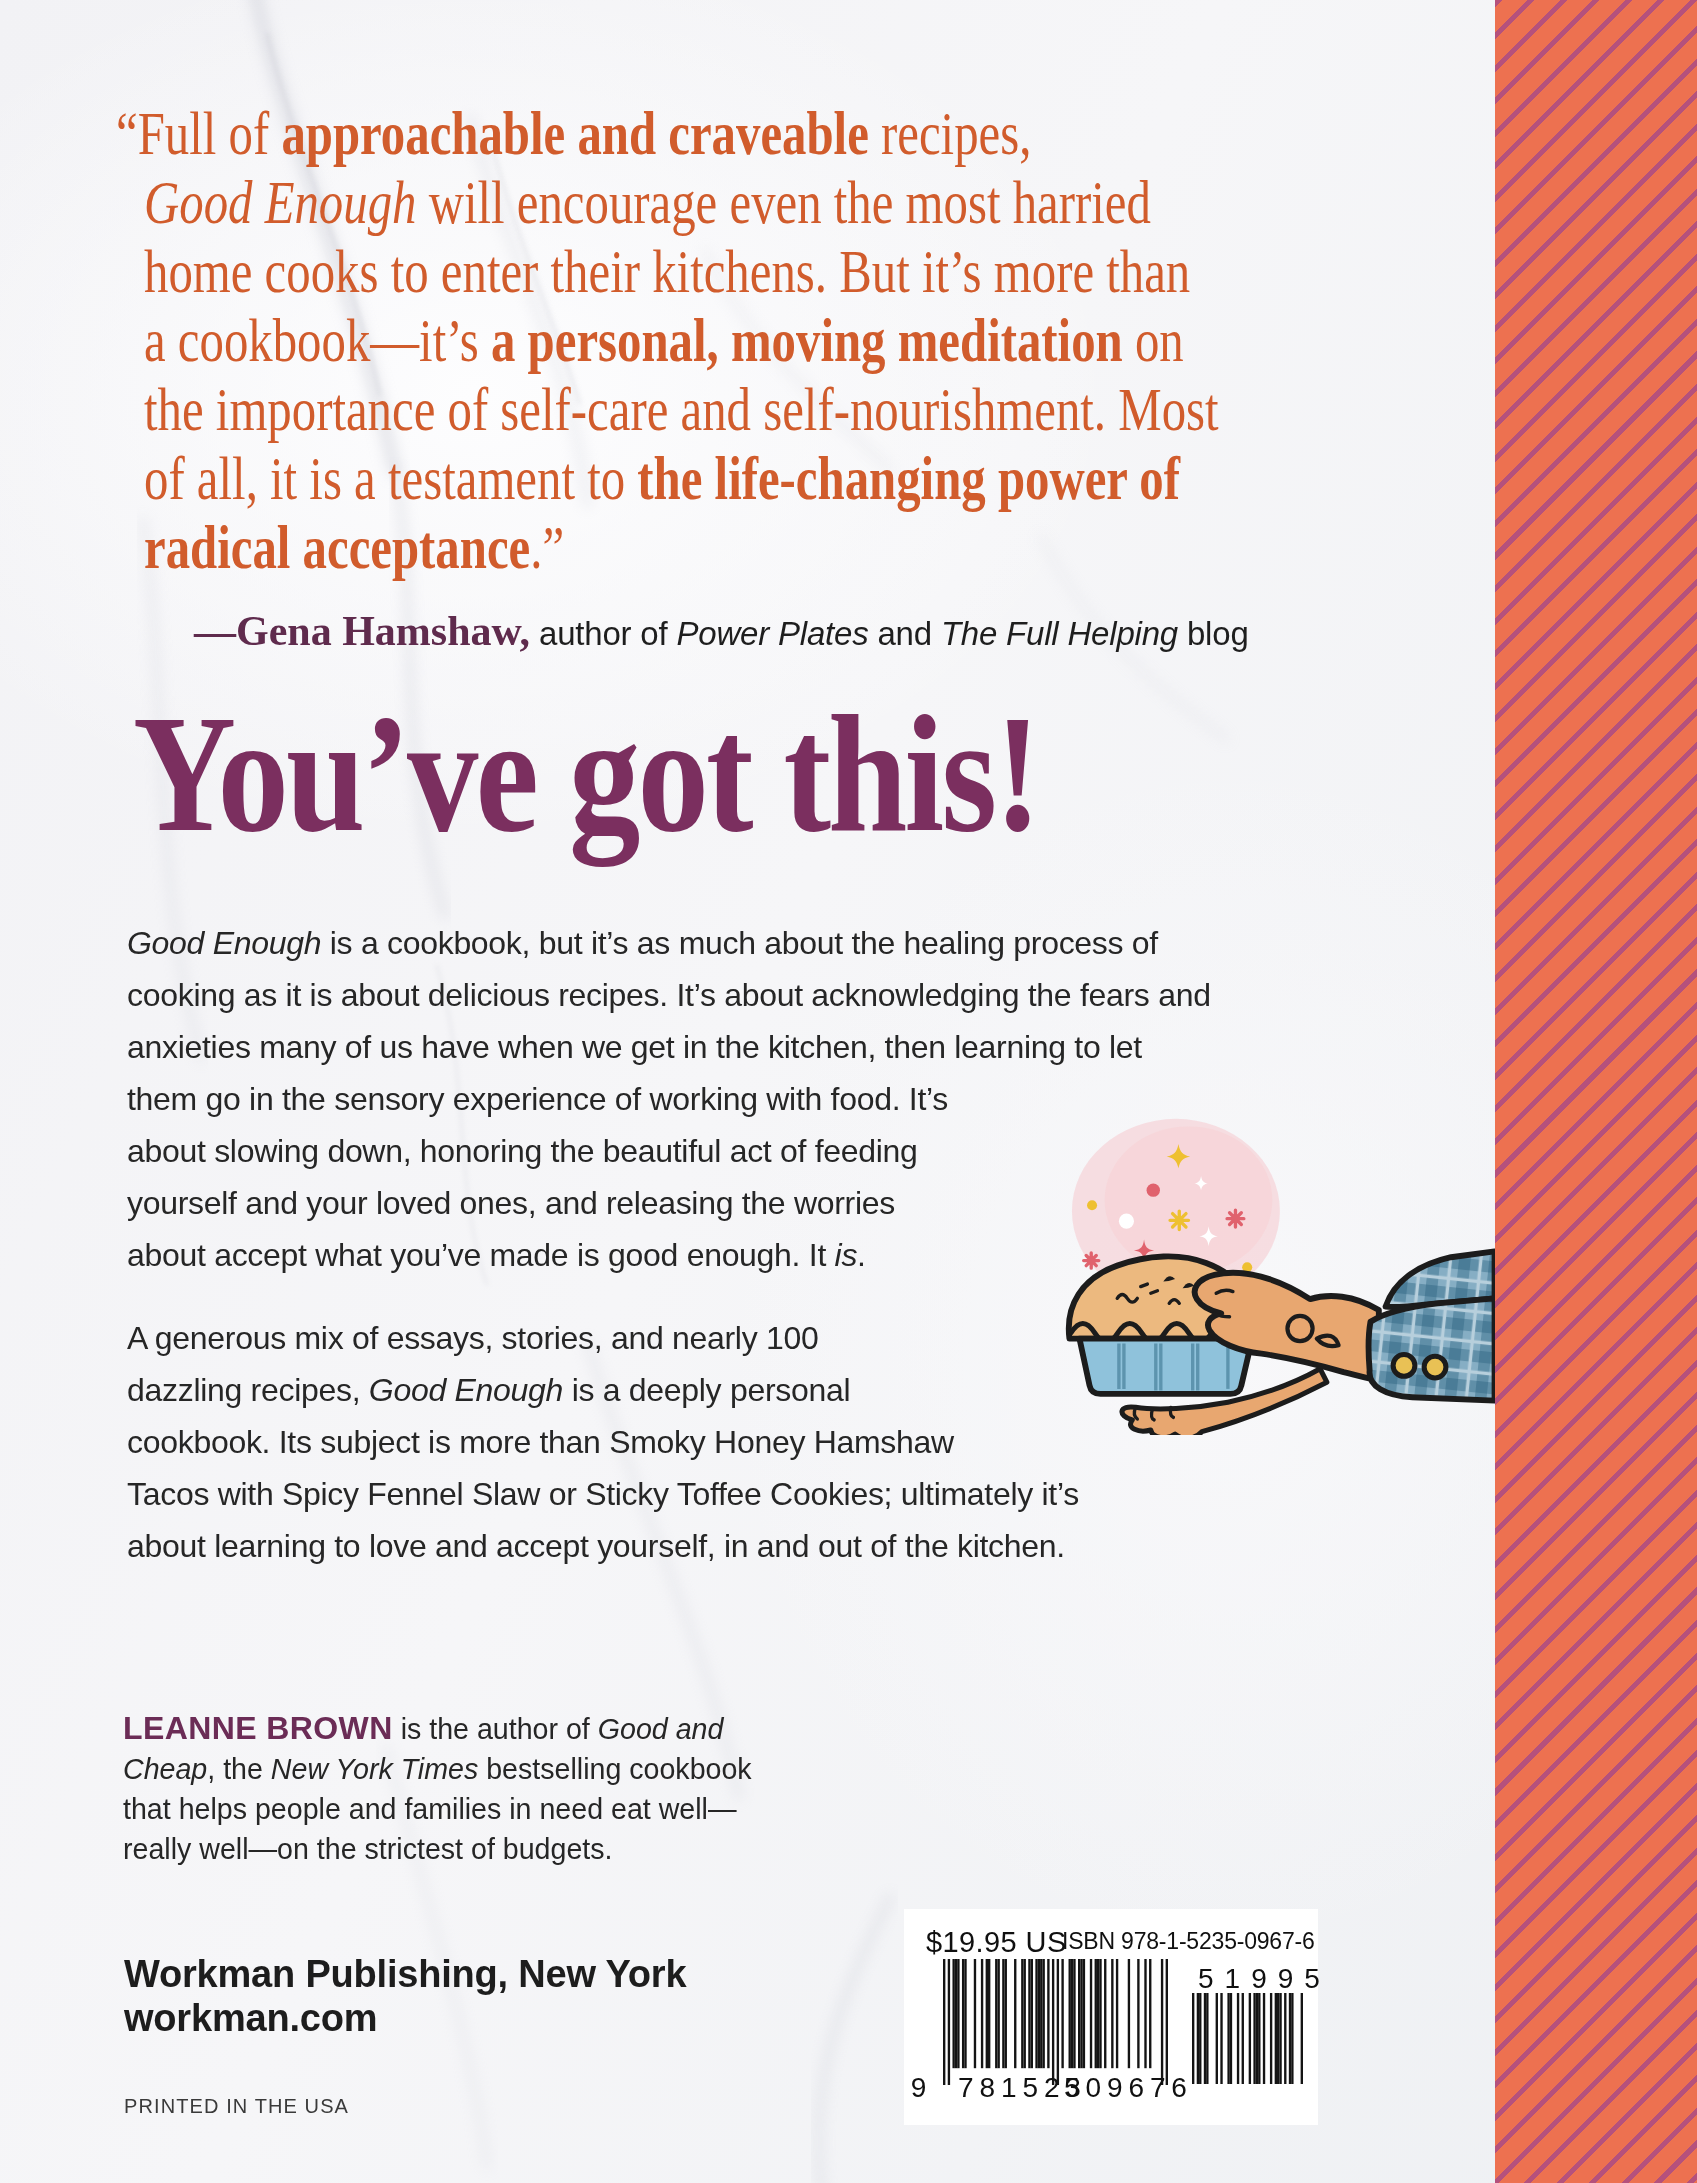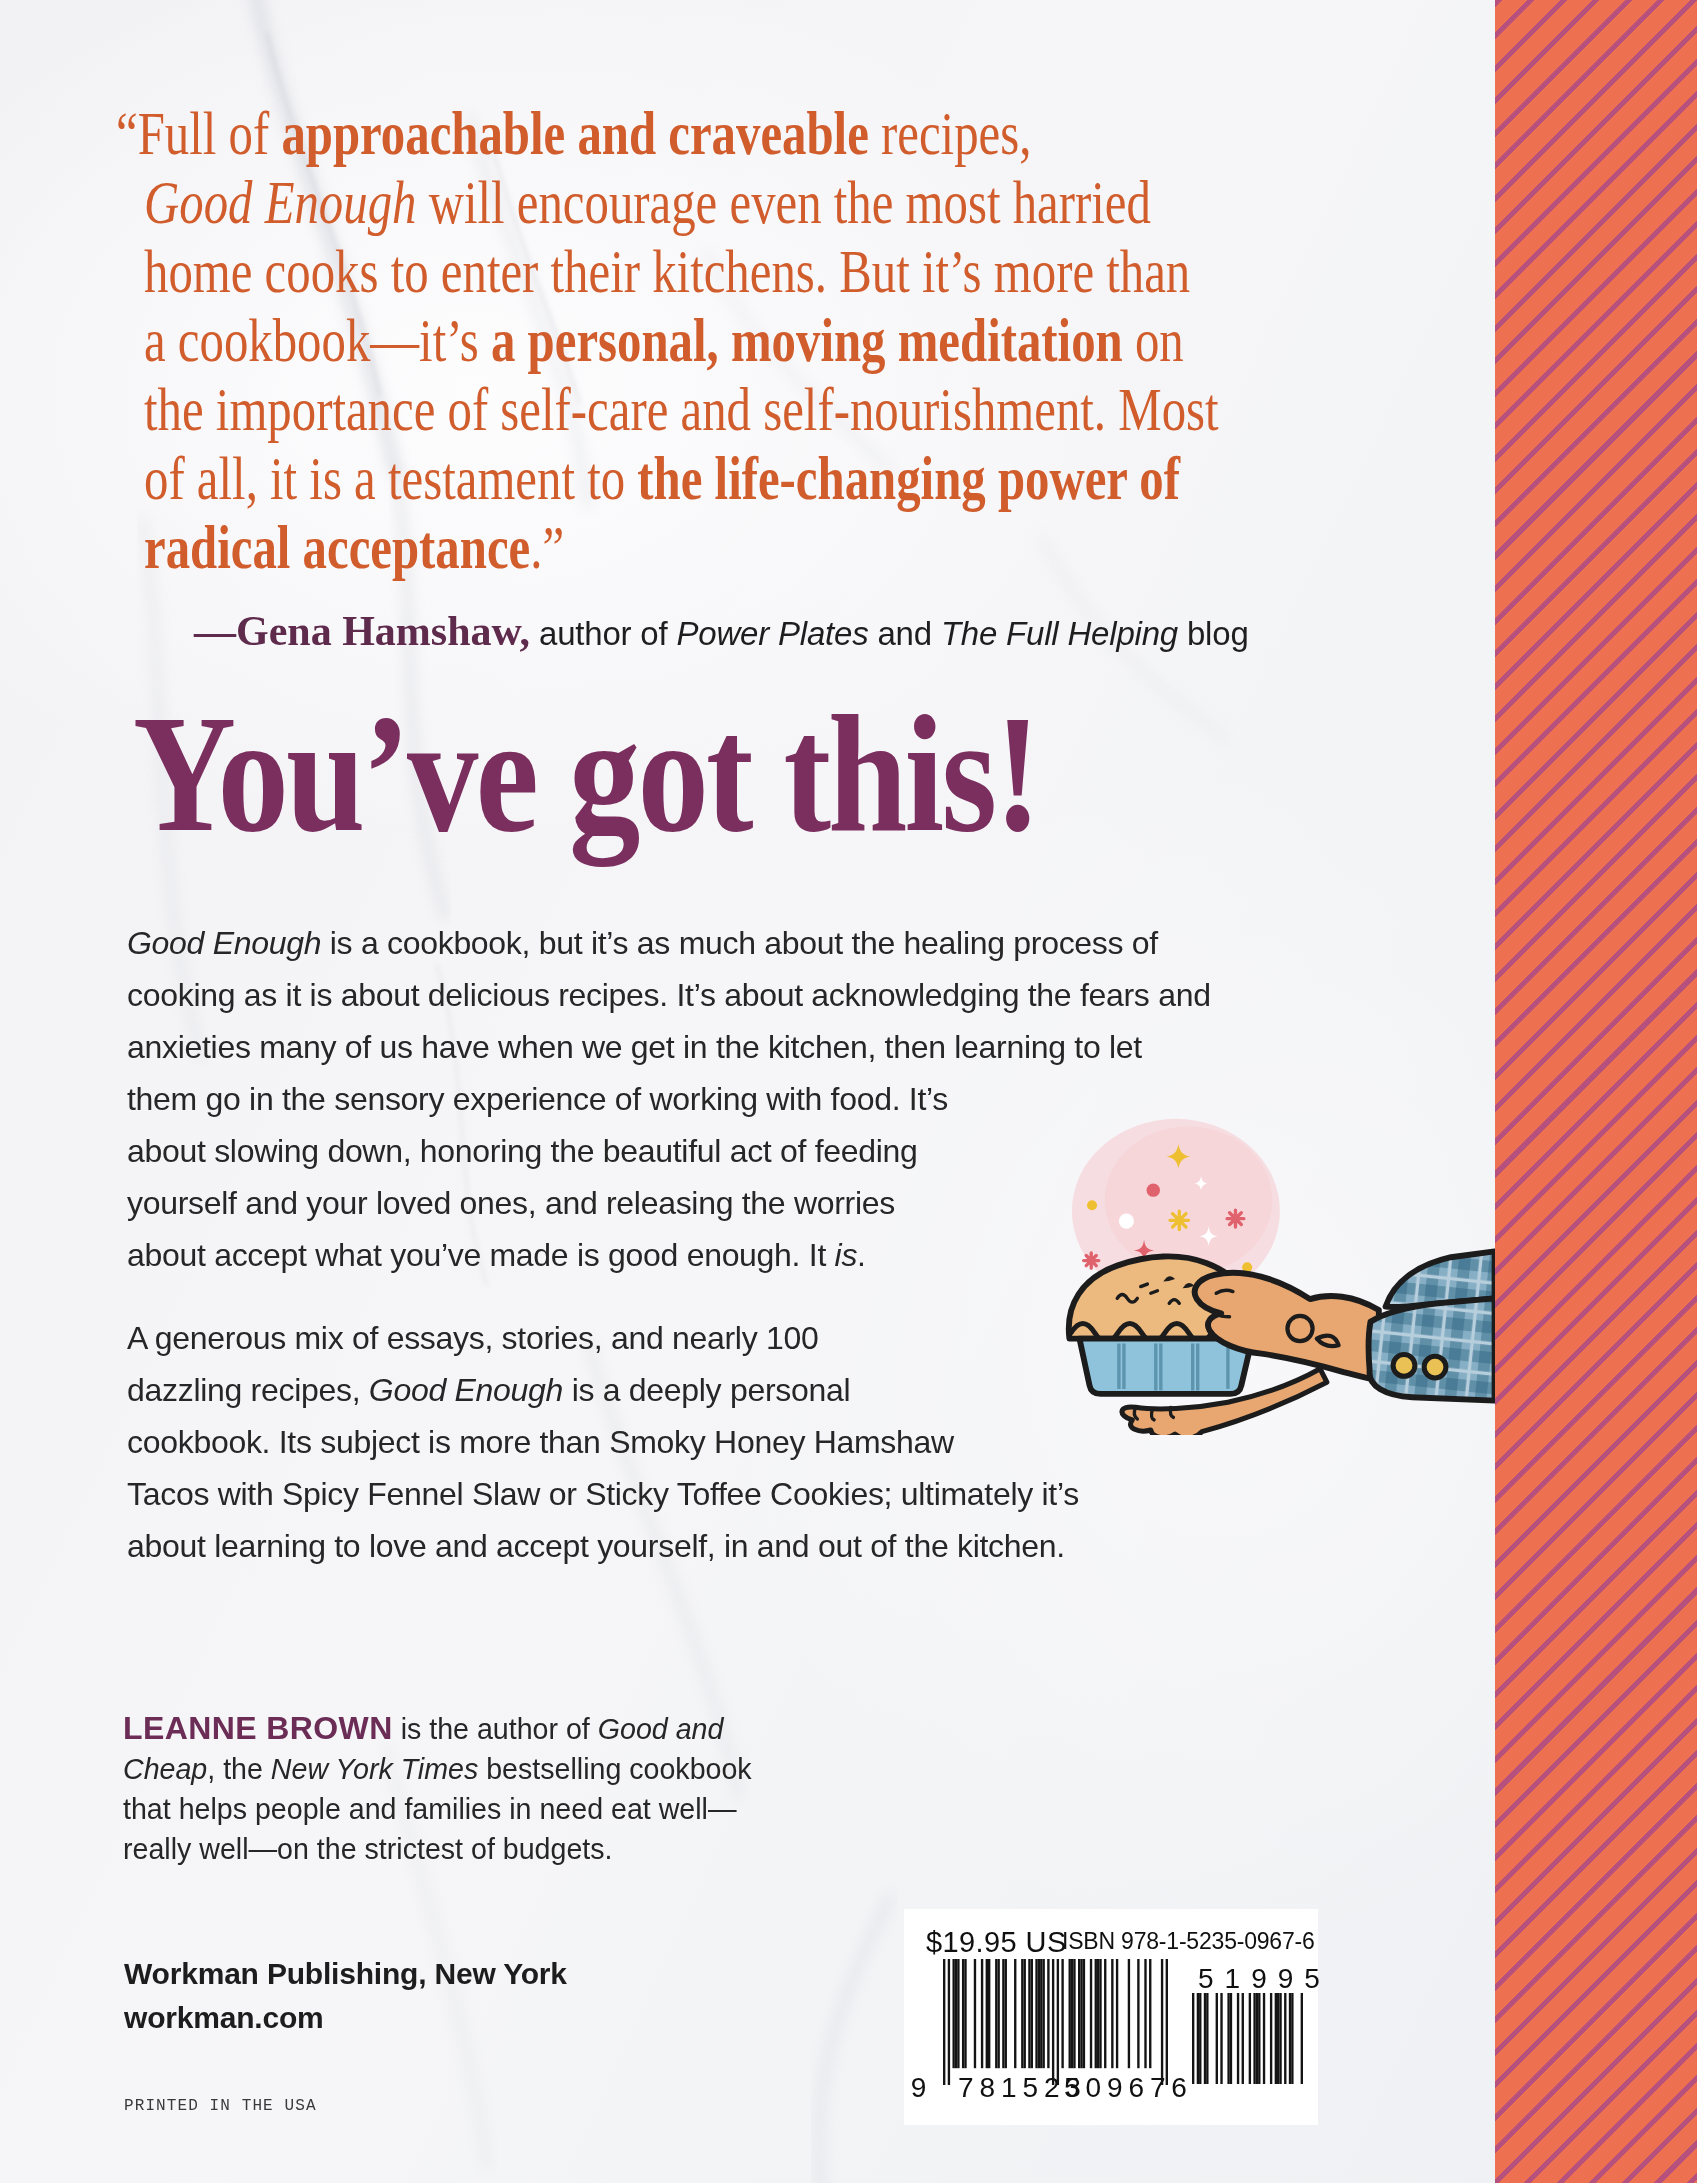--- a/index.html
+++ b/index.html
@@ -56,25 +56,25 @@
   #body2{top:1312px;}
 
   .bio{
     position:absolute;left:123px;top:1708px;width:689px;
     font-size:28.6px;line-height:40px;color:#262626;
   }
   .s-bioname{color:#6b2c56;font-weight:700;font-size:32px;letter-spacing:0.4px;}
 
   .publisher{
     position:absolute;left:124px;top:1952px;
-    font-size:30px;line-height:44px;font-weight:700;color:#1d1d1d;letter-spacing:-0.2px;
+    font-size:38px;line-height:44px;font-weight:700;color:#1d1d1d;letter-spacing:-0.2px;
   }
   .printed{
     position:absolute;left:124px;top:2095px;
-    font-size:16px;line-height:23.5px;color:#3a3a3a;letter-spacing:1.1px;font-family:Liberation Mono, monospace;
+    font-size:20px;line-height:23.5px;color:#3a3a3a;letter-spacing:1.1px;
   }
 
   
   .barcode-box{position:absolute;left:904px;top:1909px;width:414px;height:216px;background:#ffffff;}
   .bc-price{position:absolute;left:22px;top:17px;font-size:29px;color:#101010;letter-spacing:0.4px;}
   .bc-isbn{position:absolute;left:158px;top:18.5px;font-size:23px;color:#101010;letter-spacing:-0.2px;}
   .bc-main{position:absolute;left:39px;top:50px;width:225px;height:126px;}
   .bc-addon{position:absolute;left:288px;top:84px;width:111px;height:91px;}
   .bc-digit{position:absolute;font-size:28px;color:#101010;}
   .bc-lead{left:6.7px;top:163px;}

